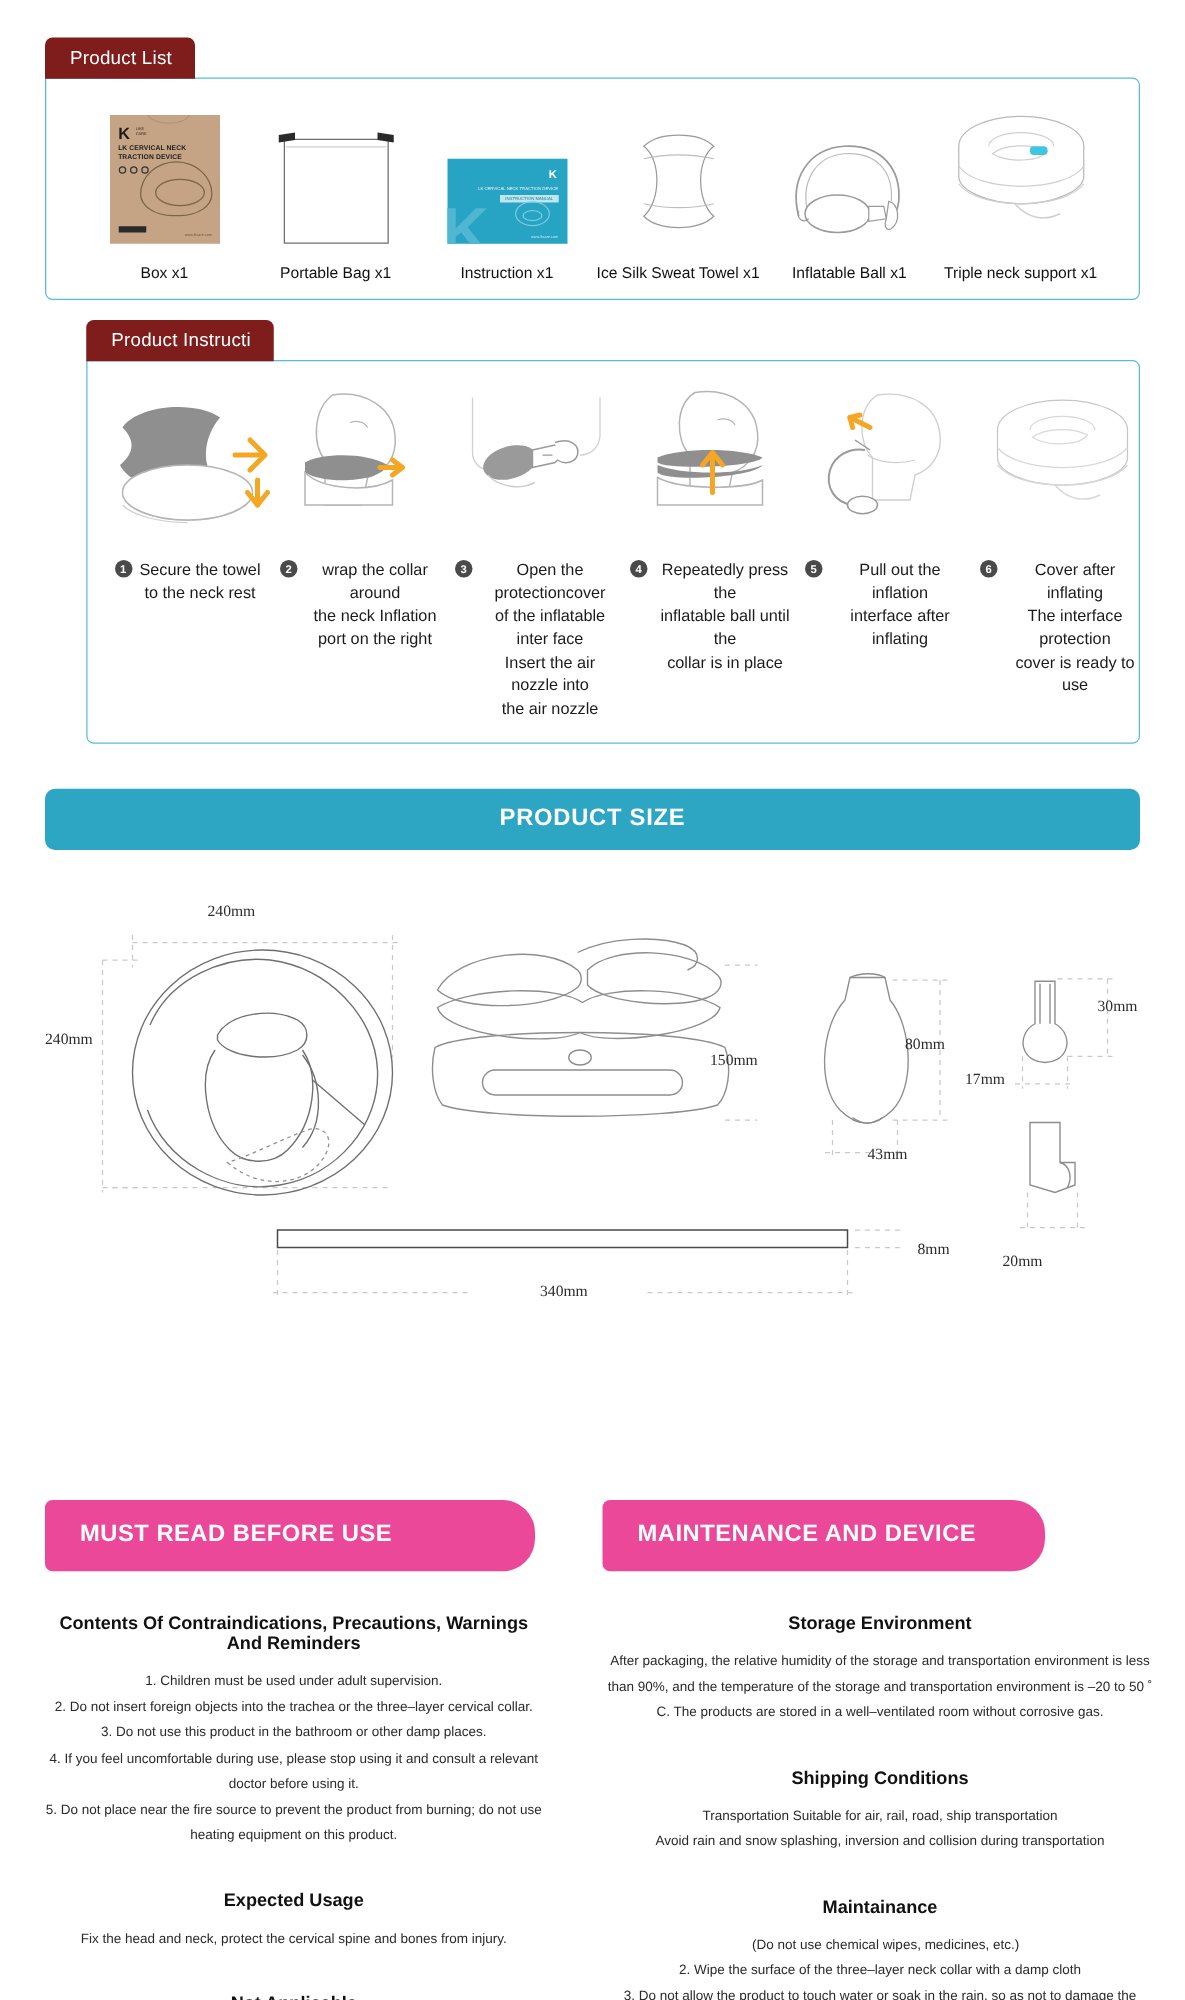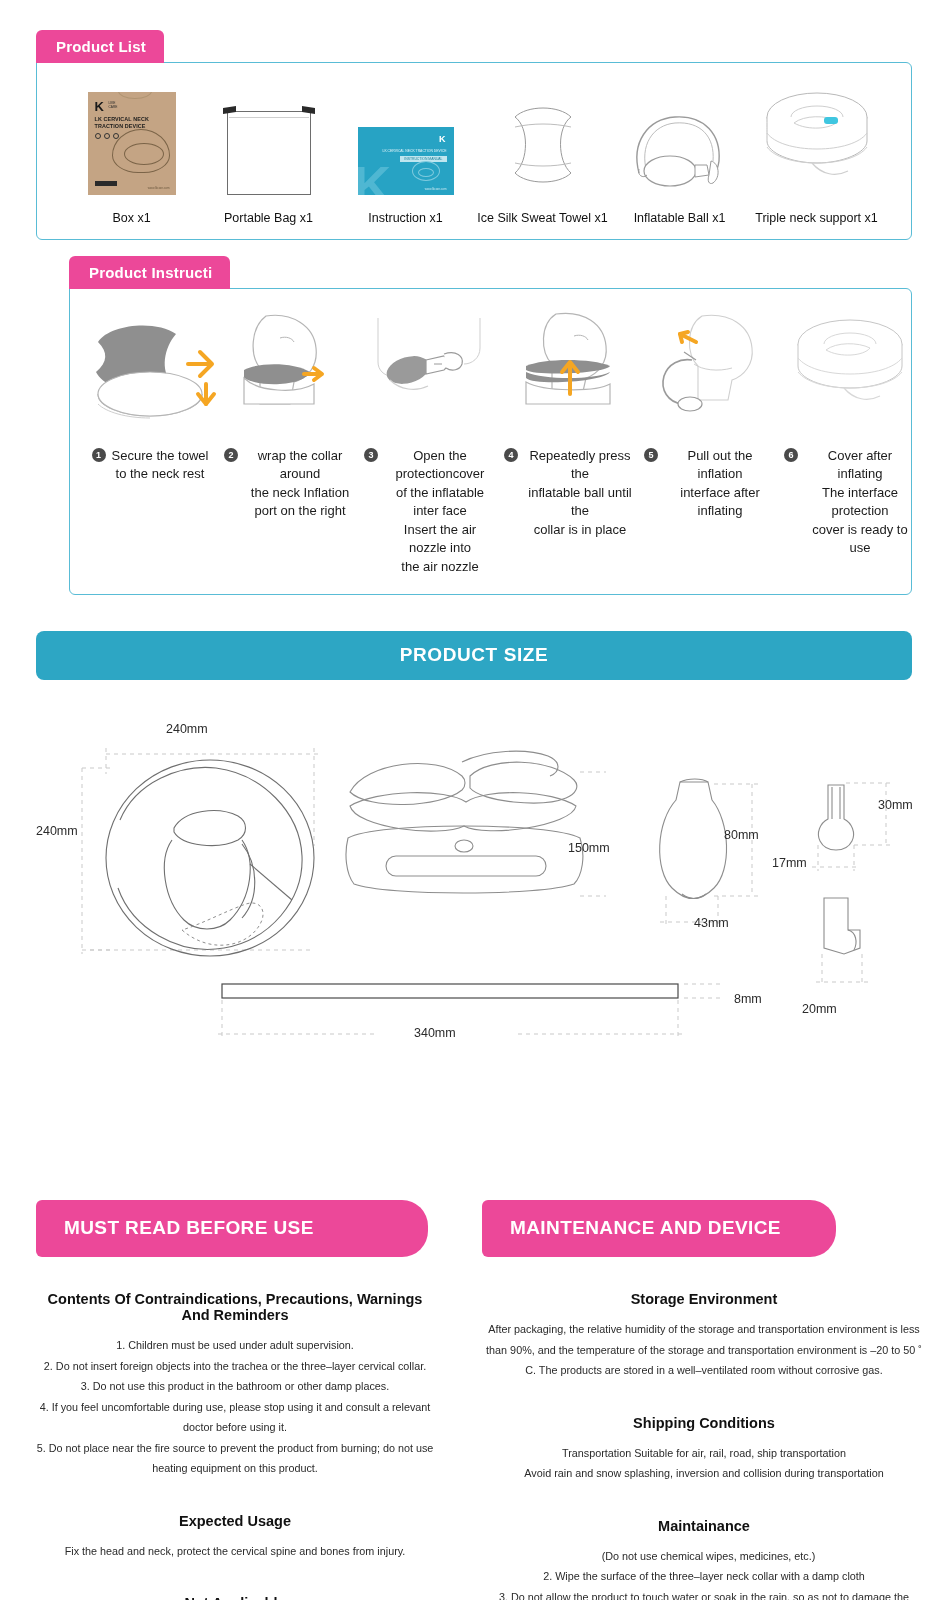--- a/index.html
+++ b/index.html
@@ -11,23 +11,23 @@
     font-family: "Liberation Sans", sans-serif;
     color: #1b1b1b;
     -webkit-font-smoothing: antialiased;
   }
   .page { position: relative; width: 948px; }
 
   
   .panel { margin: 0 36px; }
   .tab-head {
     display: inline-block;
-    background: #ec4899;
+    background: #7f1d1d;
     color: #fff;
-    font-weight: bold;
+    font-weight: normal;
     font-size: 15px;
     padding: 8px 18px 8px 20px;
     border-radius: 6px 6px 0 0;
     letter-spacing: .2px;
     position: relative;
     z-index: 2;
   }
   .tab-body {
     border: 1px solid #59bcd6;
     border-radius: 0 6px 6px 6px;
@@ -100,21 +100,21 @@
     text-align:center; font-weight:bold; font-size:19px;
     letter-spacing:.6px; padding: 13px 0 14px 0;
   }
   .banner-left {
     background:#ec4899; color:#fff; font-weight:bold; font-size:19px;
     border-radius: 6px 26px 26px 6px; padding:17px 0 18px 28px;
     letter-spacing:.4px;
   }
 
   
-  .size-area { position:relative; height: 420px; margin: 26px 36px 0 36px; }
+  .size-area { position:relative; height: 420px; margin: 26px 36px 0 36px; font-family: Liberation Serif, serif; }
   .dim-label { position:absolute; font-size:12.5px; color:#2b2b2b; }
 
   
   .bottom { display:flex; margin-top: 74px; }
   .col { position:relative; }
   .col.left { width: 470px; }
   .col.right { width: 478px; }
   .headbar-wrap { padding-left: 36px; }
   .headbar-wrap.r { padding-left: 12px; }
   .hb { display:inline-block; }
@@ -459,21 +459,21 @@
           <path d="M466 8 L506 8"></path>
           <path d="M466 22 L506 22"></path>
           <path d="M4 24 L4 62"></path>
           <path d="M460 24 L460 62"></path>
           <path d="M0 58 L160 58"></path>
           <path d="M300 58 L464 58"></path>
         </g>
       </svg>
     </div>
     <span class="dim-label" style="left:698px;top:286px;">8mm</span>
-    <span class="dim-label" style="left:378px;top:320px;">340mm</span>
+    <span class="dim-label" style="left:396px;top:320px;">340mm</span>
   </div>
 
   <div class="bottom">
 
     <div class="col left">
       <div class="headbar-wrap">
         <div class="banner-left hb" style="width:392px;">MUST READ BEFORE USE</div>
       </div>
       <div class="body-text">
         <h3 class="sec">Contents Of Contraindications, Precautions, Warnings And Reminders</h3>

